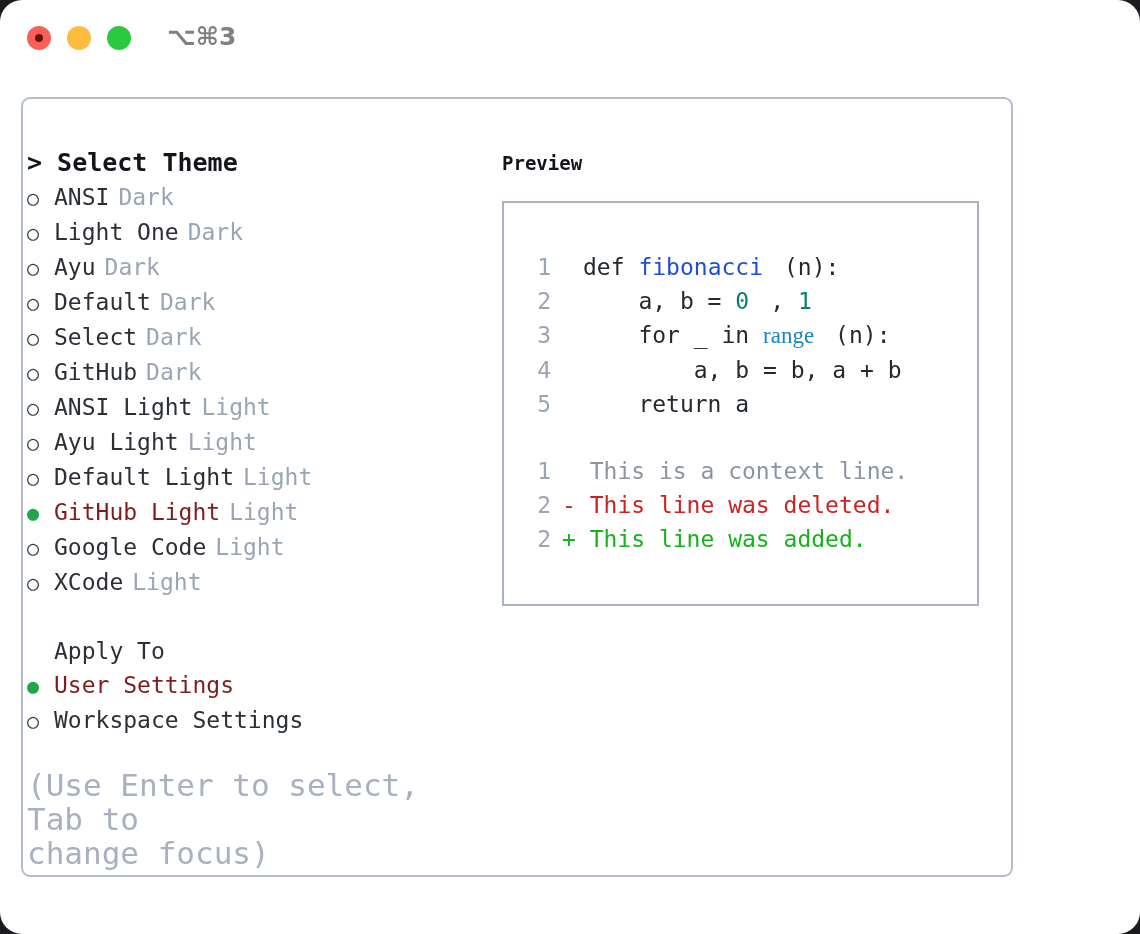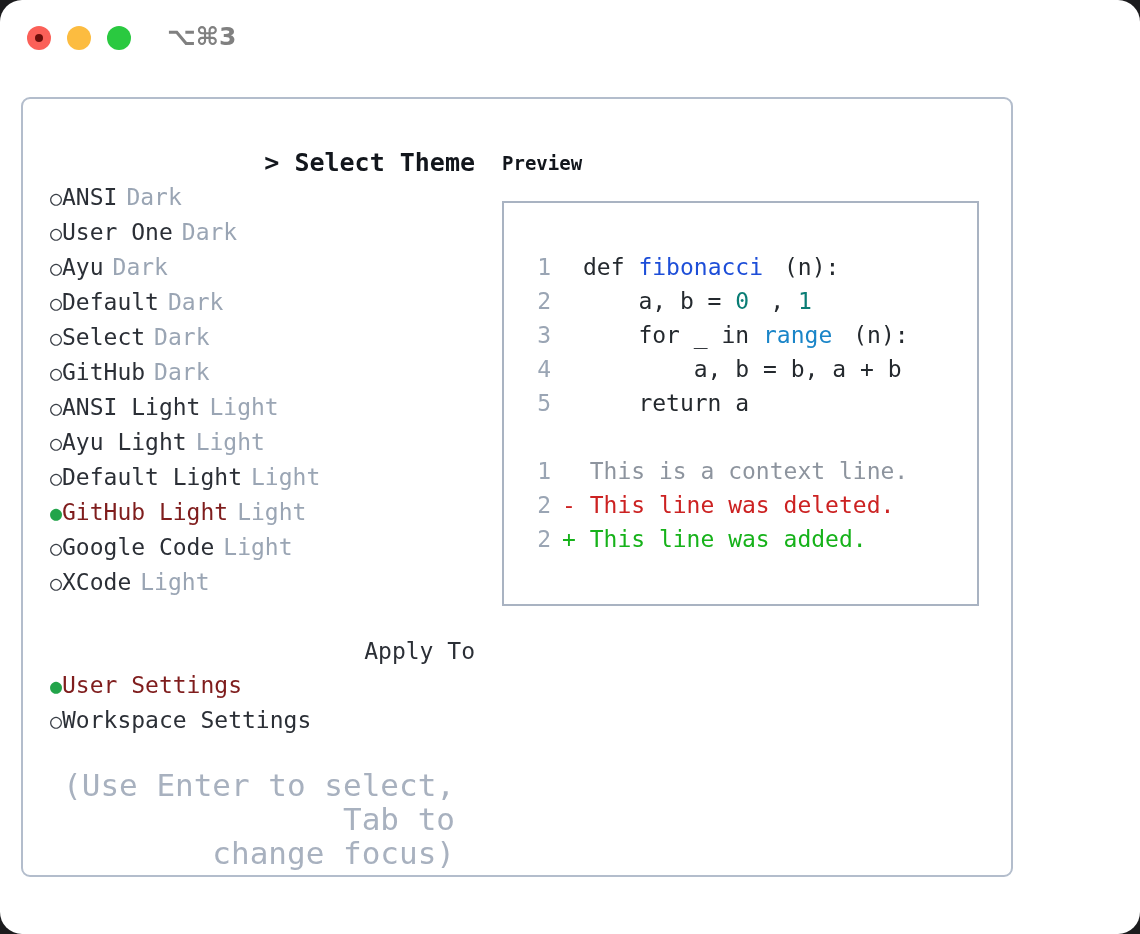--- a/index.html
+++ b/index.html
@@ -83,24 +83,23 @@
   }
 
   .columns {
     position: absolute;
     left: 0; top: 0;
     width: 100%; height: 100%;
   }
 
   .col-left {
     position: absolute;
-    left: 12px;
+    left: 4px;
     top: 47px;
     width: 440px;
-    text-align: right;
   }
   .col-right {
     position: absolute;
     left: 479px;
     top: 47px;
     width: 500px;
   }
 
   
   .section-title {
@@ -194,21 +193,21 @@
   .ln {
     width: 28px;
     flex: 0 0 28px;
     text-align: right;
     color: #9aa5b4;
     margin-right: 11px;
   }
   .tok-plain  { color: #24292e; margin-left: 21px; }
   .tok-func   { color: #1d4ed8; }
   .tok-num    { color: #0a7d75; }
-  .tok-builtin{ color: #1a85c8; }
+  .tok-builtin{ color: #1a85c8; font-family: Liberation Serif, serif; }
   .tok-ctx    { color: #8d949e; }
   .tok-del    { color: #cc2222; }
   .tok-add    { color: #16b21a; }
 
   .diff {
     position: absolute;
     left: 19px;
     top: 251px;
     font-size: 23px;
     line-height: 34px;
@@ -231,21 +230,21 @@
 
   <div class="panel">
     <div class="columns">
 
       <div class="col-left">
 
         <div class="section-title">&gt; Select Theme</div>
 
         <div class="list" id="theme-list">
             <div class="row"><span class="bullet">○</span><span class="name">ANSI</span><span class="tag">Dark</span></div>
-            <div class="row"><span class="bullet">○</span><span class="name">User One</span><span class="tag">Dark</span></div>
+            <div class="row"><span class="bullet">○</span><span class="name">Light One</span><span class="tag">Dark</span></div>
             <div class="row"><span class="bullet">○</span><span class="name">Ayu</span><span class="tag">Dark</span></div>
             <div class="row"><span class="bullet">○</span><span class="name">Default</span><span class="tag">Dark</span></div>
             <div class="row"><span class="bullet">○</span><span class="name">Select</span><span class="tag">Dark</span></div>
             <div class="row"><span class="bullet">○</span><span class="name">GitHub</span><span class="tag">Dark</span></div>
             <div class="row"><span class="bullet">○</span><span class="name">ANSI Light</span><span class="tag">Light</span></div>
             <div class="row"><span class="bullet">○</span><span class="name">Ayu Light</span><span class="tag">Light</span></div>
             <div class="row"><span class="bullet">○</span><span class="name">Default Light</span><span class="tag">Light</span></div>
             <div class="row selected"><span class="bullet on">●</span><span class="name">GitHub Light</span><span class="tag">Light</span></div>
             <div class="row"><span class="bullet">○</span><span class="name">Google Code</span><span class="tag">Light</span></div>
             <div class="row"><span class="bullet">○</span><span class="name">XCode</span><span class="tag">Light</span></div>

